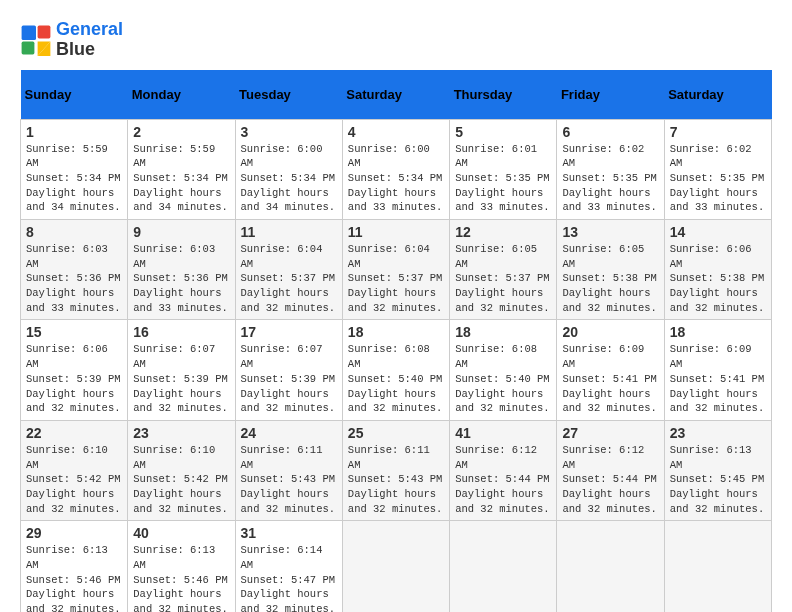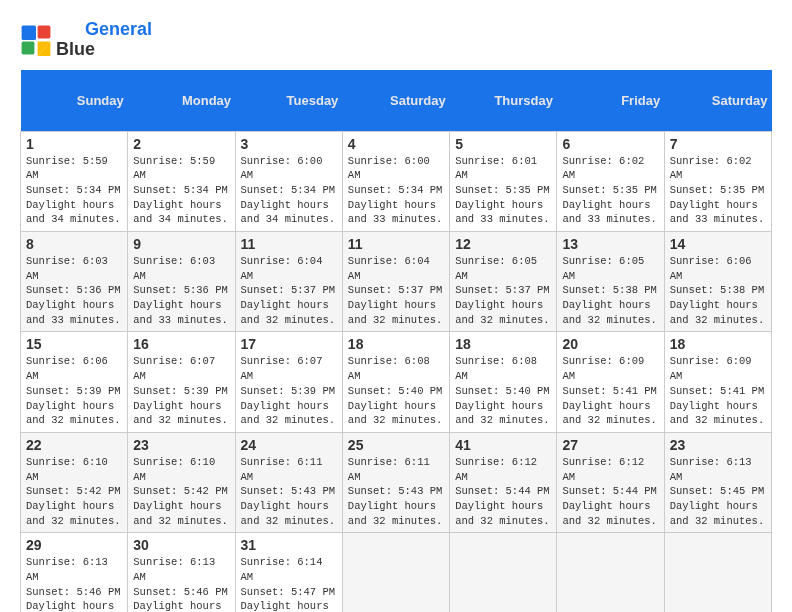--- a/index.html
+++ b/index.html
@@ -22,21 +22,20 @@
       gap: 4px;
     }
     .logo-text {
       font-size: 18px;
       font-weight: bold;
       color: #333;
       line-height: 1.1;
     }
     .logo-text span {
       color: #1a73e8;
-      margin-left: 29px;
     }
     .logo-icon {
       width: 32px;
       height: 32px;
     }
     .title-block {
       text-align: right;
     }
     .month-title {
       font-size: 36px;
@@ -47,23 +46,23 @@
       font-size: 16px;
       color: #555;
     }
     table {
       width: 100%;
       border-collapse: collapse;
       font-size: 11px;
     }
     th {
       background-color: #1a73e8;
-      color: #e5e5e5;
-      padding: 23px 4px;
-      text-align: right;
+      color: #000000;
+      padding: 17px 4px;
+      text-align: left;
       font-size: 13px;
       font-weight: bold;
     }
     td {
       border: 1px solid #ccc;
       vertical-align: top;
       padding: 4px 5px;
       height: 80px;
       width: 107px;
       background: #fff;
@@ -391,21 +390,21 @@
         <td>
         <span class="day-num">29</span>
         <div class="day-info">
           Sunrise: 6:13 AM<br>
           Sunset: 5:46 PM<br>
           Daylight hours<br>
           and 32 minutes.
         </div>
       </td>
         <td>
-        <span class="day-num">30</span>
+        <span class="day-num">40</span>
         <div class="day-info">
           Sunrise: 6:13 AM<br>
           Sunset: 5:46 PM<br>
           Daylight hours<br>
           and 32 minutes.
         </div>
       </td>
         <td>
         <span class="day-num">31</span>
         <div class="day-info">

